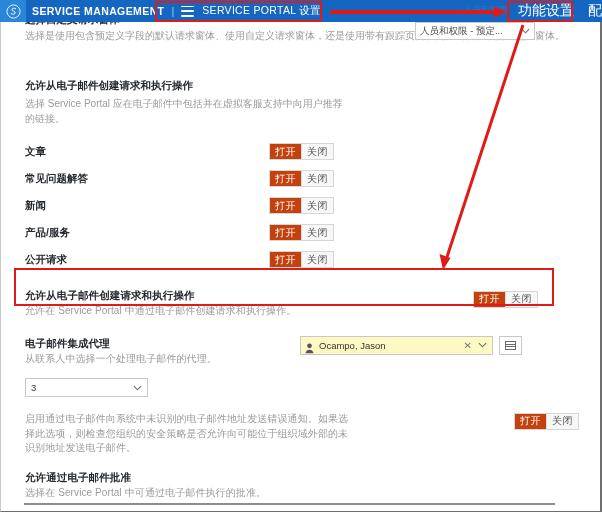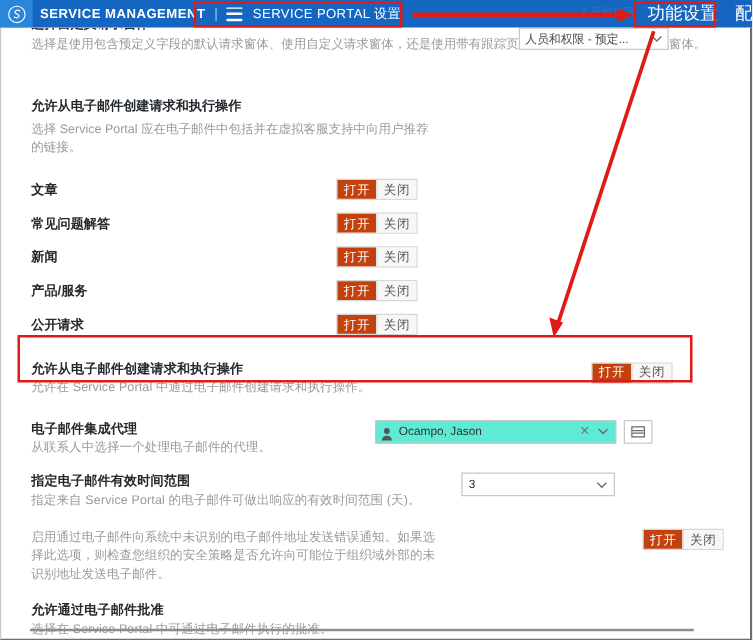--- a/index.html
+++ b/index.html
@@ -265,21 +265,21 @@
 
   
   .picker-wrap {
     display: flex;
     align-items: center;
   }
   .picker {
     width: 193px;
     height: 19px;
     border: 1px solid #c8c8c8;
-    background: #5eead4;
+    background: #fef9c3;
     display: flex;
     align-items: center;
     box-sizing: border-box;
     padding: 0 4px;
   }
   .picker .person-icon {
     width: 9px; height: 11px;
     margin-right: 5px;
     flex: 0 0 auto;
   }
@@ -502,24 +502,20 @@
                 </svg>
             </span>
           </div>
           <div class="listbtn">
               <i></i>
             </div>
         </div>
       </div>
 
       <div class="row" style="margin-top:12px;">
-        <div class="row-text">
-          <div class="row-title">指定电子邮件有效时间范围</div>
-          <div class="row-desc">指定来自 Service Portal 的电子邮件可做出响应的有效时间范围 (天)。</div>
-        </div>
         <div class="row-ctrl" style="margin-right:87px;">
           <div class="numsel">
             <span class="nval">3</span>
             <span>
               <svg class="chev-svg" width="9" height="6" viewBox="0 0 10 6">
                   <path d="M1 1l4 4 4-4" fill="none" stroke="#6b6b6b" stroke-width="1.2"></path>
                 </svg>
             </span>
           </div>
         </div>

